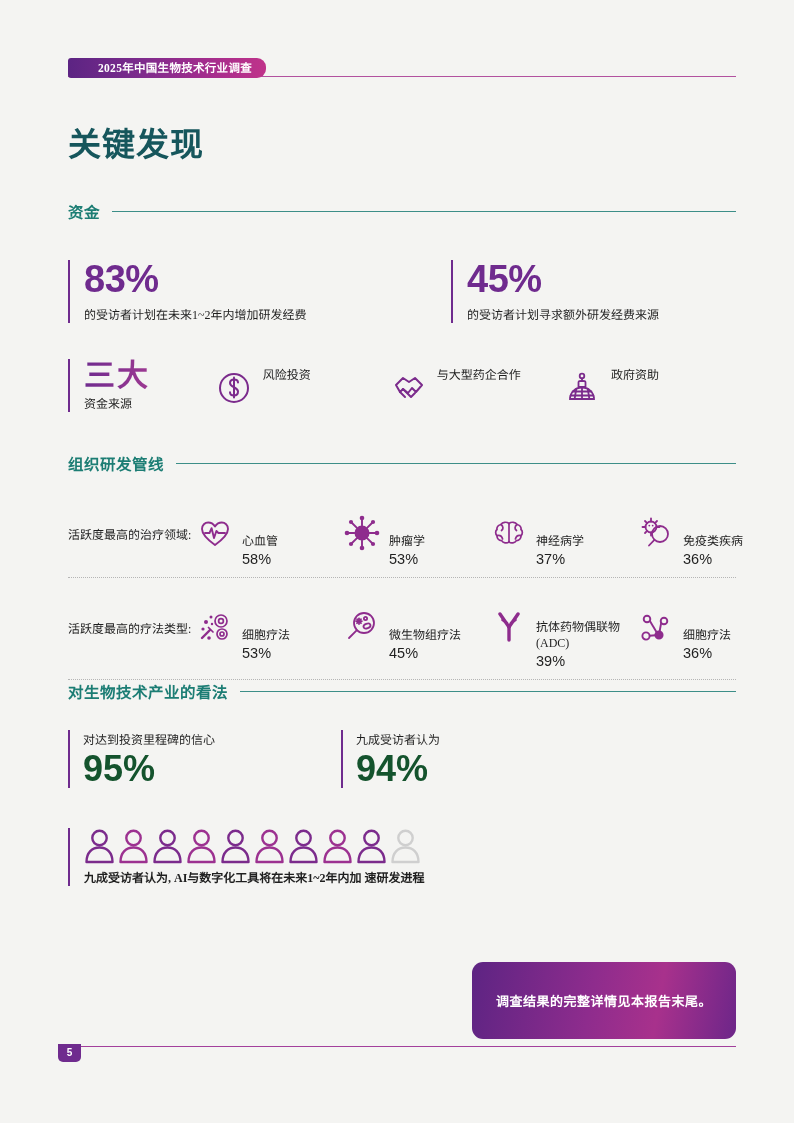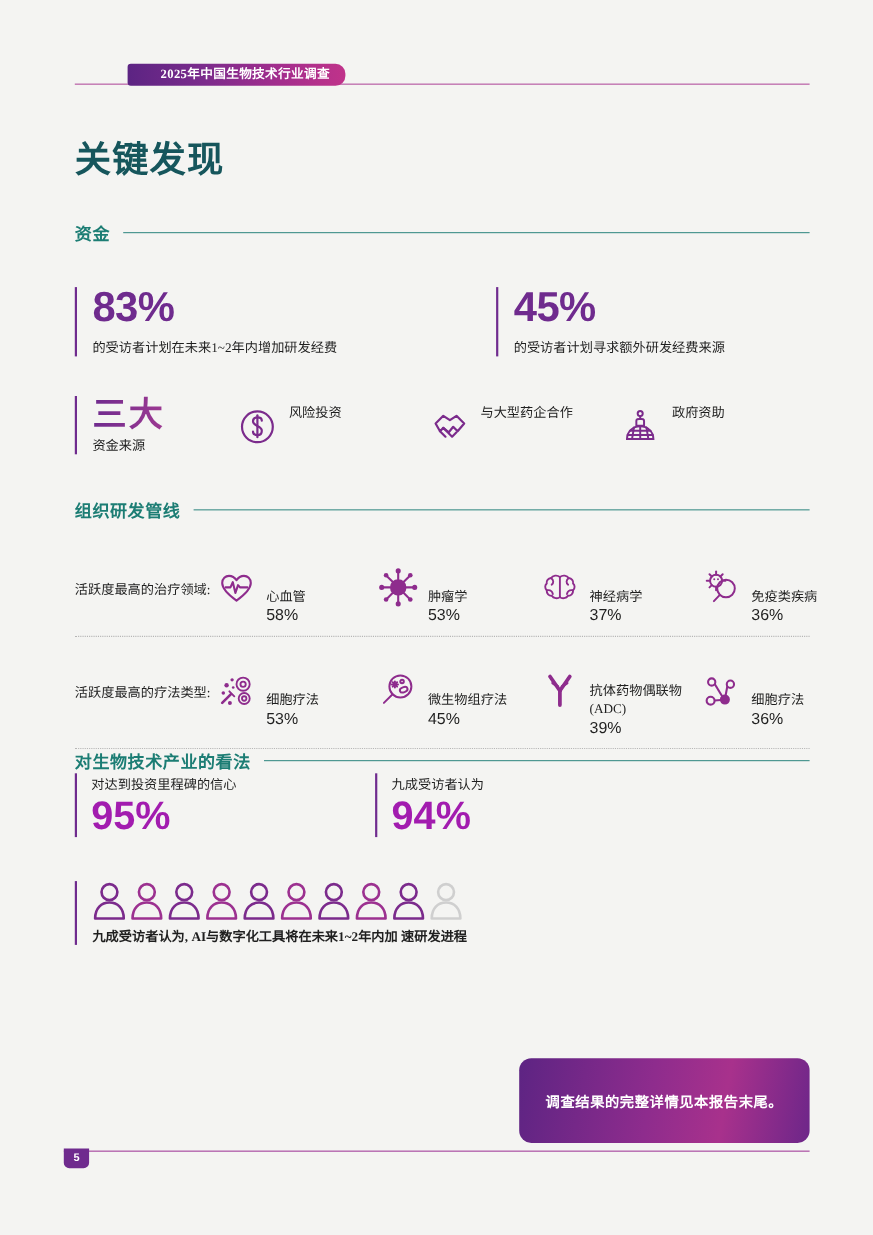--- a/index.html
+++ b/index.html
@@ -34,21 +34,20 @@
     border-radius: 3px 9px 9px 3px;
     background: linear-gradient(90deg, #5c2483 0%, #7b2b8c 35%, #a32d8d 70%, #c0338a 100%);
     color: #ffffff;
     font-size: 11.5px;
     font-weight: bold;
     line-height: 20px;
     white-space: nowrap;
     letter-spacing: .3px;
     box-sizing: border-box;
     z-index: 2;
-    margin-left: 48px;
   }
   .runhead-rule {
     position: absolute;
     left: 0;
     right: 0;
     top: 18px;
     height: 1px;
     background: #b2519f;
   }
 
@@ -190,21 +189,21 @@
     padding-left: 13px;
   }
   .conf-cap {
     font-size: 12px;
     color: #1f1f1f;
     margin-bottom: 2px;
   }
   .conf-num {
     font-size: 36px;
     font-weight: bold;
-    color: #a21caf;
+    color: #14532d;
     line-height: 1.05;
     font-family: "Liberation Sans", sans-serif;
   }
 
   
   .people-block {
     border-left: 2px solid #6f2b8e;
     padding-left: 14px;
   }
   .people-icons {
@@ -509,21 +508,21 @@
       </div>
     </div>
   </div>
 
   <div class="section" style="top:680px;">
     <div class="sec-head">
       <div class="sec-head-text">对生物技术产业的看法</div>
       <div class="sec-head-rule"></div>
     </div>
 
-    <div class="conf-row" style="">
+    <div class="conf-row" style="margin-top:28px;">
       <div class="conf" style="width:258px;">
         <div class="conf-cap">对达到投资里程碑的信心</div>
         <div class="conf-num">95%</div>
       </div>
       <div class="conf">
         <div class="conf-cap">九成受访者认为</div>
         <div class="conf-num">94%</div>
       </div>
     </div>
 

